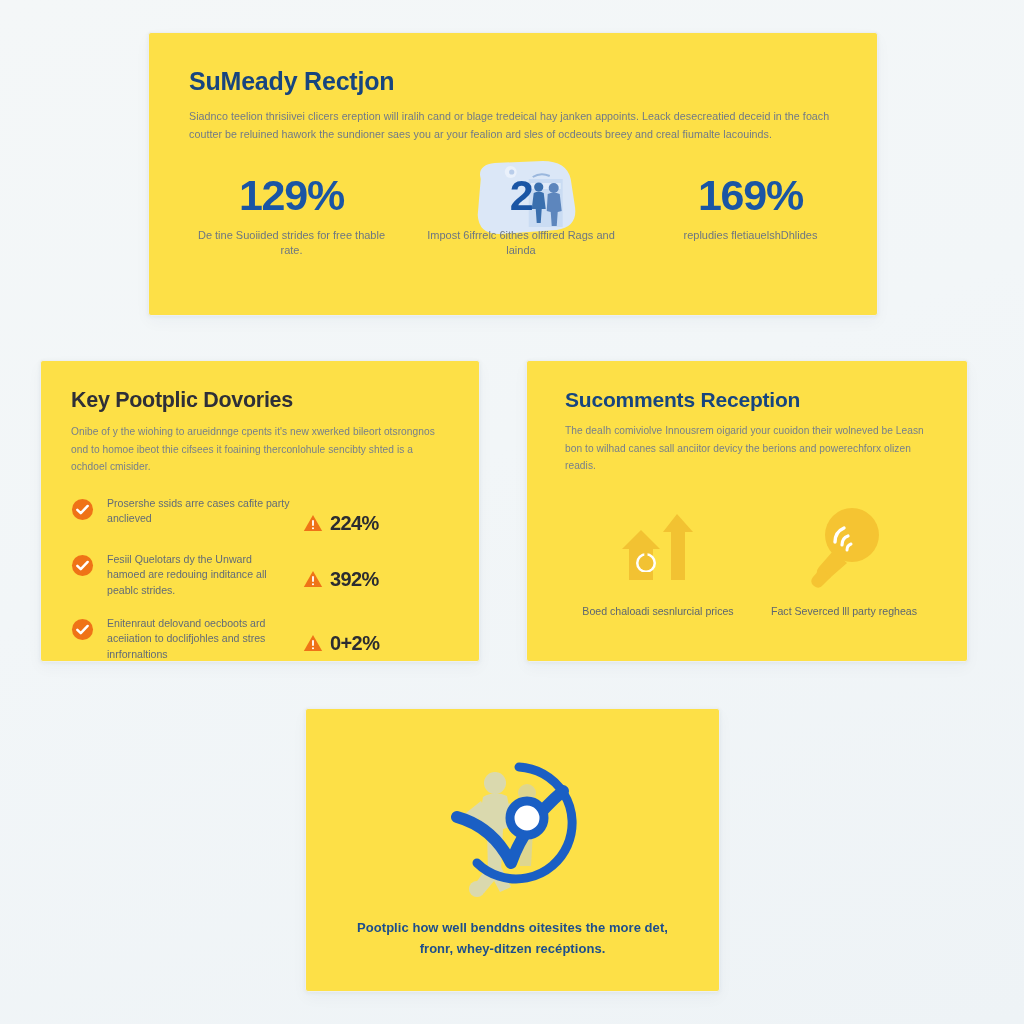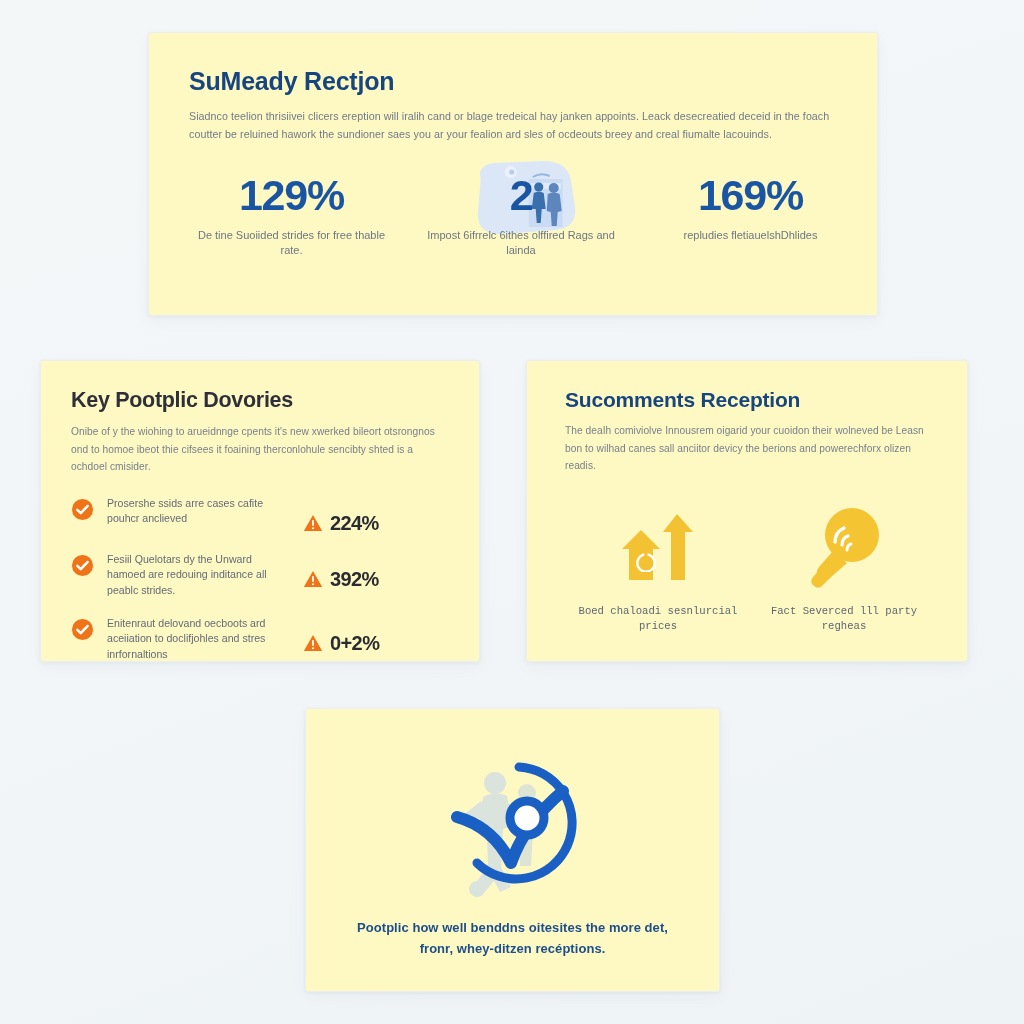--- a/index.html
+++ b/index.html
@@ -14,21 +14,21 @@
   }
 
   .page {
     position: relative;
     width: 1024px;
     height: 1024px;
   }
 
   .card {
     position: absolute;
-    background: #fef9c3;
+    background: #fde047;
     border: 1px solid #eceff1;
     border-radius: 3px;
     box-shadow: 0 1px 4px rgba(40, 60, 90, 0.06),
                 0 6px 16px rgba(40, 60, 90, 0.035);
   }
 
   
   #summary-card {
     left: 148px;
     top: 32px;
@@ -185,21 +185,20 @@
     color: #2b2c31;
     letter-spacing: -0.6px;
   }
 
   
   .reception-icons {
     margin-top: 26px;
     display: flex;
     justify-content: space-around;
     align-items: flex-start;
-    font-family: Liberation Mono, monospace;
   }
 
   .reception-item { width: 165px; text-align: center; }
 
   .reception-glyph {
     height: 92px;
     display: flex;
     align-items: center;
     justify-content: center;
   }
@@ -288,21 +287,21 @@
     <div class="card-title-dark">Key Pootplic Dovories</div>
     <div class="card-body">Onibe of y the wiohing to arueidnnge cpents it's new xwerked bileort otsrongnos ond to homoe ibeot thie cifsees it foaining therconlohule sencibty shted is a ochdoel cmisider.</div>
 
     <div class="challenge-list">
 
       <div class="challenge-row">
         <svg class="check-icon" viewBox="0 0 24 24">
           <circle cx="12" cy="12" r="11" fill="#ef7317"></circle>
           <path d="M6.6 12.3 L10.2 15.8 L17.4 8.3" stroke="#ffffff" stroke-width="2.6" fill="none" stroke-linecap="round" stroke-linejoin="round"></path>
         </svg>
-        <div class="challenge-text">Prosershe ssids arre cases cafite pouhcr anclieved</div>
+        <div class="challenge-text">Prosershe ssids arre cases cafite party anclieved</div>
         <div class="challenge-metric">
           <svg class="warn-icon" viewBox="0 0 24 22">
             <path d="M12 1.5 L23 20.5 L1 20.5 Z" fill="#ef7317"></path>
             <rect x="10.9" y="7.5" width="2.2" height="7" rx="1.1" fill="#ffffff"></rect>
             <circle cx="12" cy="17.2" r="1.25" fill="#ffffff"></circle>
           </svg>
           <span class="metric-value">224%</span>
         </div>
       </div>
 

